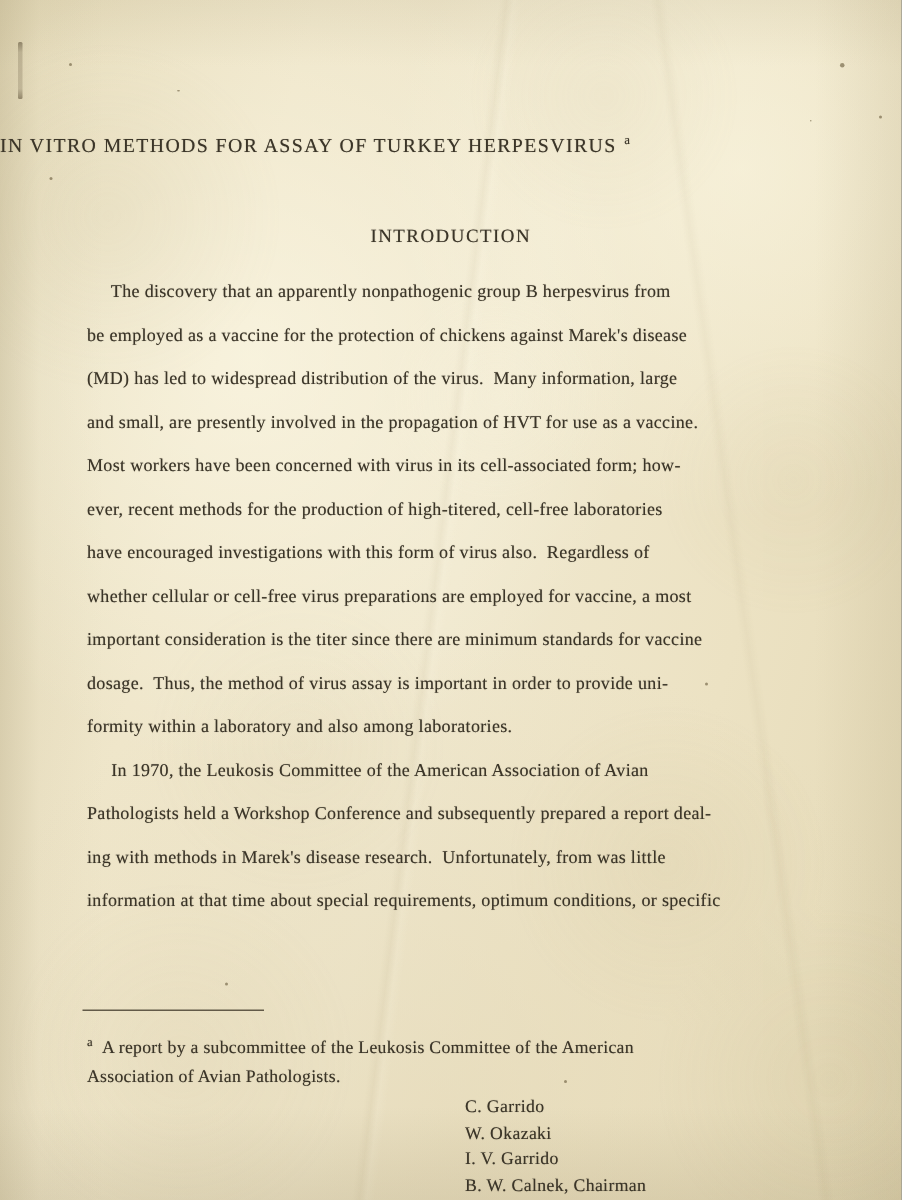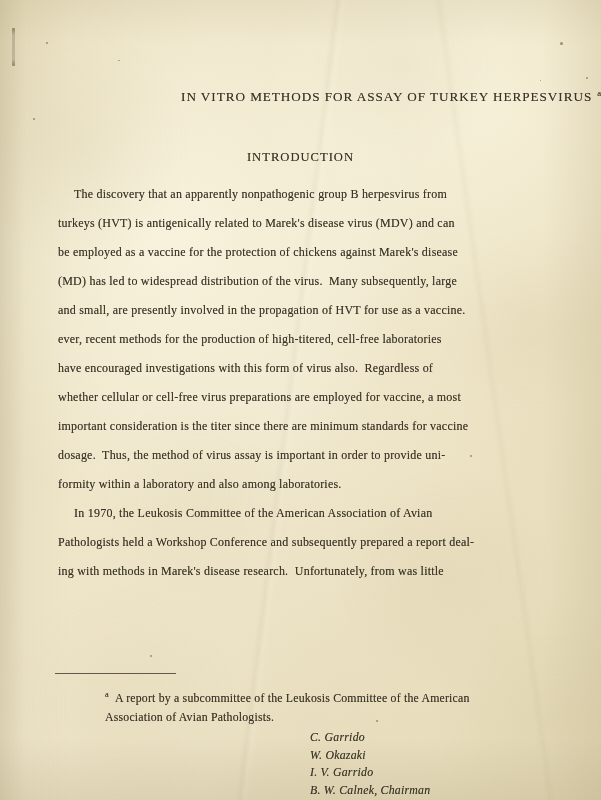--- a/index.html
+++ b/index.html
@@ -91,21 +91,21 @@
   .content {
     position: absolute;
     inset: 0;
   }
 
   .doc-title {
     position: absolute;
     top: 88px;
     left: 0;
     width: 601px;
-    text-align: right;
+    text-align: left;
     font-size: 13.2px;
     letter-spacing: 0.95px;
     white-space: nowrap;
   }
   .doc-title .sup {
     font-size: 8.6px;
     vertical-align: super;
     letter-spacing: 0;
     margin-left: 5px;
   }
@@ -149,40 +149,38 @@
     left: 58px;
     top: 684px;
     width: 486px;
   }
   .footnote-line {
     height: 22px;
     line-height: 22px;
     font-size: 11.8px;
     letter-spacing: 0.2px;
     white-space: pre;
-    margin-left: 47px;
   }
   .footnote-line .sup {
     font-size: 8.4px;
     vertical-align: super;
     margin-right: 6px;
   }
 
   .signature-block {
     position: absolute;
     left: 310px;
     top: 729px;
   }
   .signature-line {
     height: 17.5px;
     line-height: 17.5px;
     font-size: 11.8px;
     letter-spacing: 0.25px;
     white-space: pre;
-    font-style: italic;
   }
 
   
   .ink {
     text-shadow: 0 0 0.55px rgba(59,53,40,0.55);
   }
 </style>
 </head>
 <body>
 
@@ -206,33 +204,34 @@
   <div class="paper-speck" style="left:470px; top:455px; width:2px; height:2px;"></div>
 
   <div class="content">
 
     <div class="doc-title ink"><span>IN VITRO METHODS FOR ASSAY OF TURKEY HERPESVIRUS</span><span class="sup">a</span></div>
 
     <div class="section-heading ink">INTRODUCTION</div>
 
     <div class="body-block">
       <div class="body-line ink">     The discovery that an apparently nonpathogenic group B herpesvirus from</div>
-      <div class="body-line ink">turkeys (HVT) is antigenically related to Marek's disease virus (MDV) and can</div>
       <div class="body-line ink">be employed as a vaccine for the protection of chickens against Marek's disease</div>
-      <div class="body-line ink">(MD) has led to widespread distribution of the virus.  Many subsequently, large</div>
+      <div class="body-line ink">(MD) has led to widespread distribution of the virus.  Many information, large</div>
       <div class="body-line ink">and small, are presently involved in the propagation of HVT for use as a vaccine.</div>
+      <div class="body-line ink">Most workers have been concerned with virus in its cell-associated form; how-</div>
       <div class="body-line ink">ever, recent methods for the production of high-titered, cell-free laboratories</div>
       <div class="body-line ink">have encouraged investigations with this form of virus also.  Regardless of</div>
       <div class="body-line ink">whether cellular or cell-free virus preparations are employed for vaccine, a most</div>
       <div class="body-line ink">important consideration is the titer since there are minimum standards for vaccine</div>
       <div class="body-line ink">dosage.  Thus, the method of virus assay is important in order to provide uni-</div>
       <div class="body-line ink">formity within a laboratory and also among laboratories.</div>
       <div class="body-line ink">     In 1970, the Leukosis Committee of the American Association of Avian</div>
       <div class="body-line ink">Pathologists held a Workshop Conference and subsequently prepared a report deal-</div>
       <div class="body-line ink">ing with methods in Marek's disease research.  Unfortunately, from was little</div>
+      <div class="body-line ink">information at that time about special requirements, optimum conditions, or specific</div>
     </div>
 
     <div class="footnote-rule"></div>
 
     <div class="footnote-block">
       <div class="footnote-line ink"><span class="sup">a</span><span>A report by a subcommittee of the Leukosis Committee of the American</span></div>
       <div class="footnote-line ink">Association of Avian Pathologists.</div>
     </div>
 
     <div class="signature-block">

